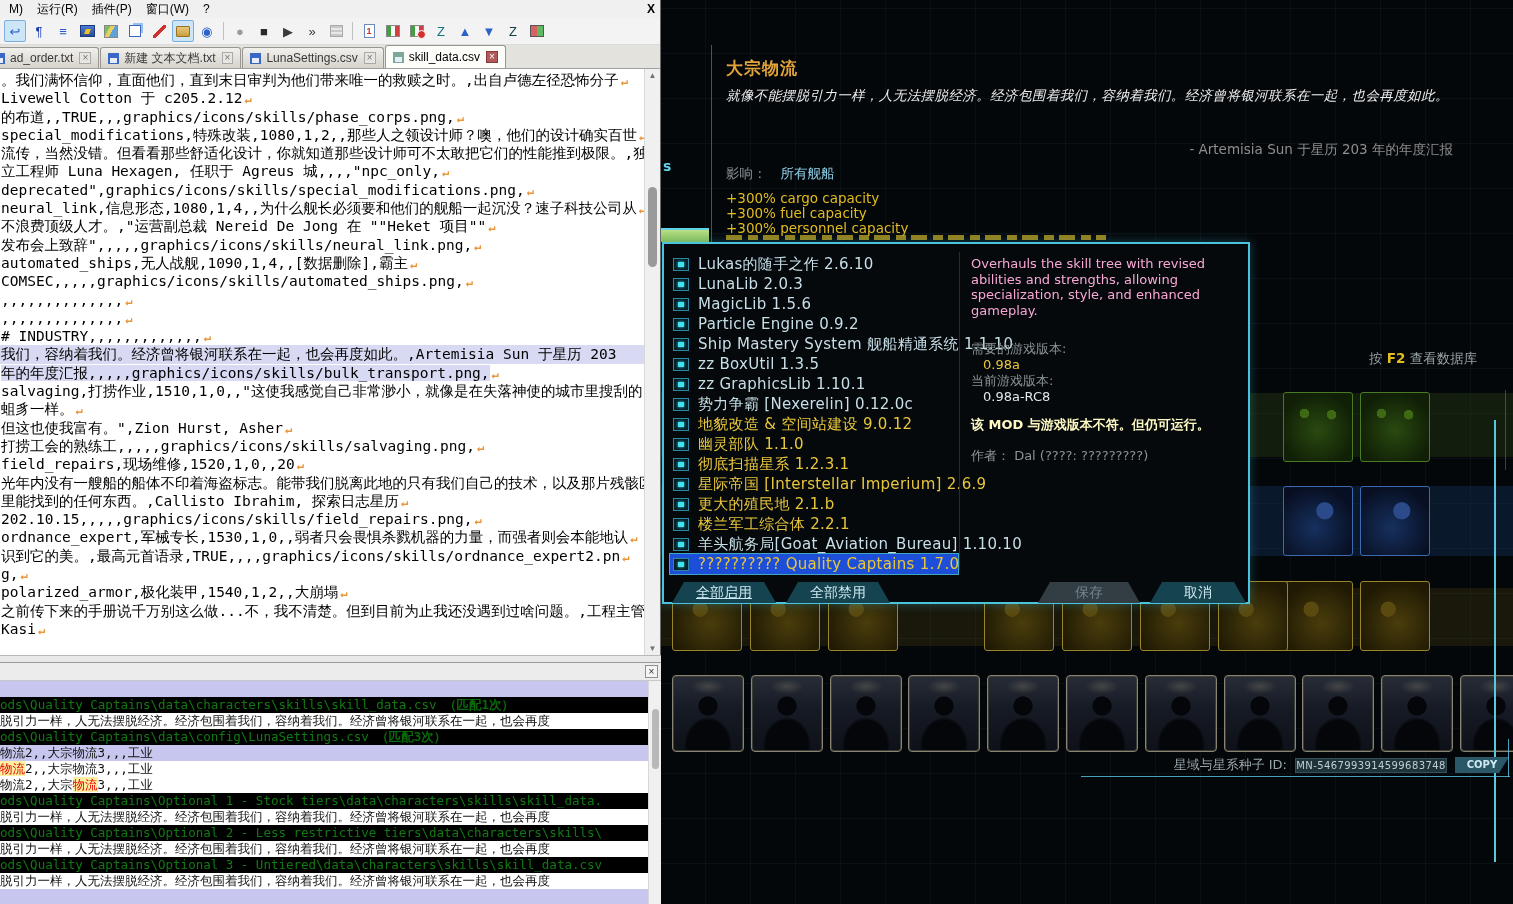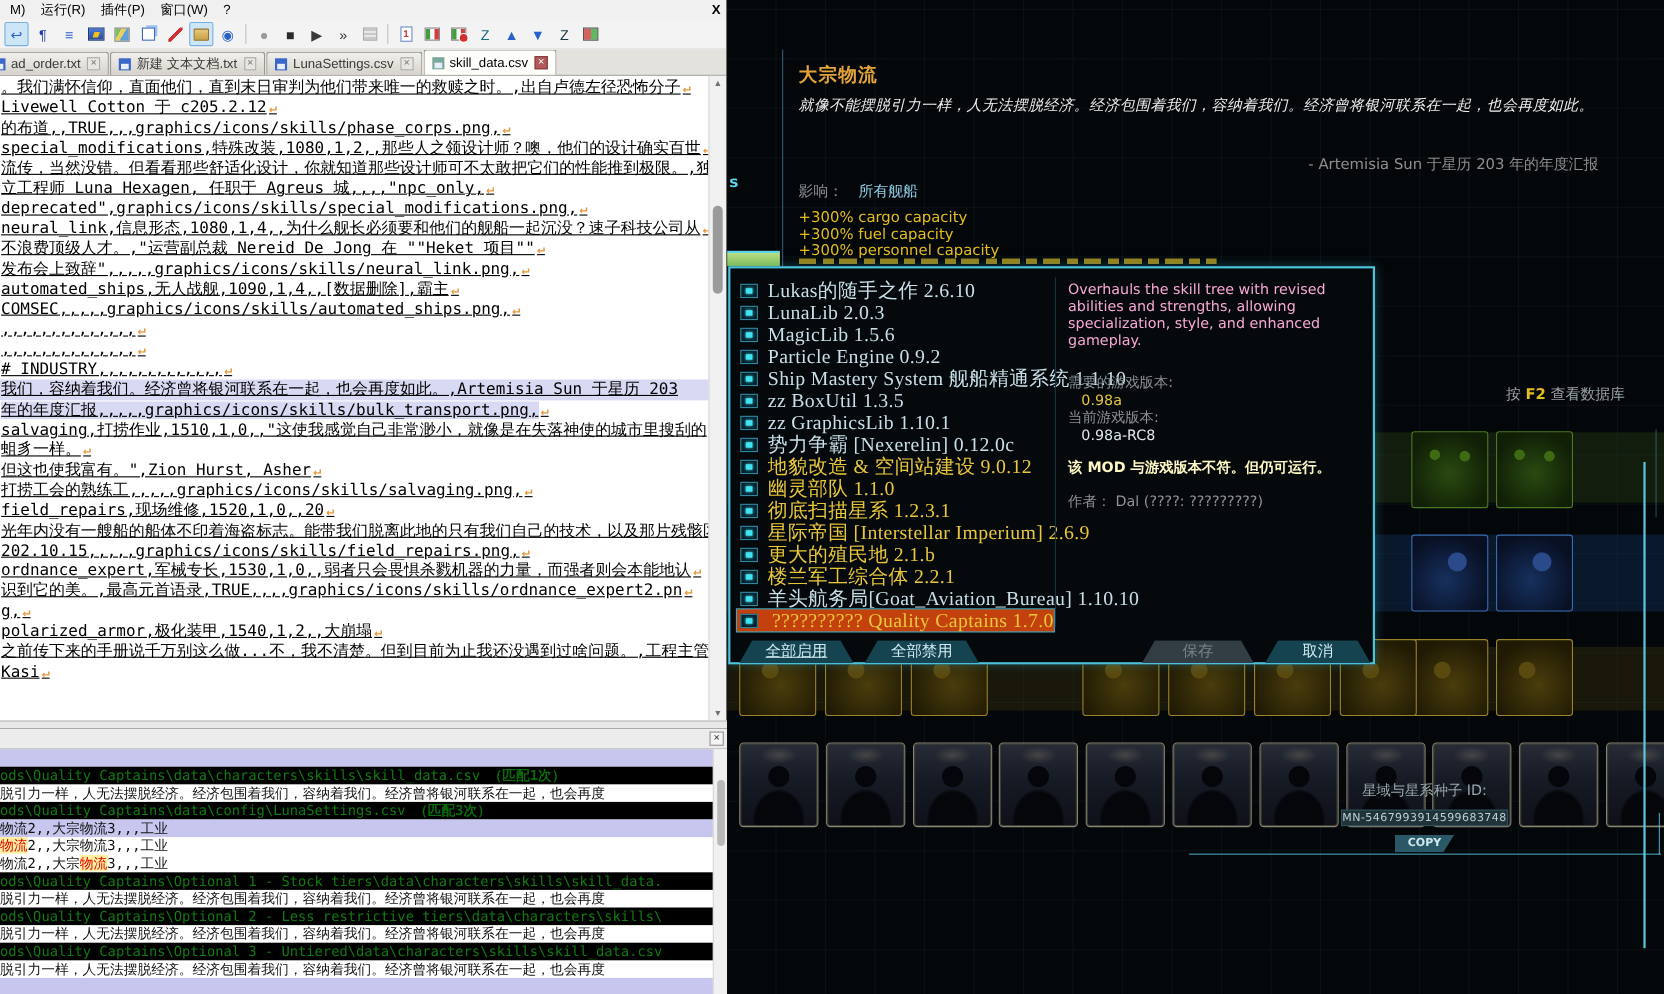--- a/index.html
+++ b/index.html
@@ -44,21 +44,21 @@
   .tab:first-child { margin-left:-14px; }
   .tab.active { background:#fdfdfa; height:23px; color:#000; }
   .floppy { width:11px; height:11px; background:#3a68c8; margin-right:5px; position:relative; display:inline-block; }
   .floppy::after { content:""; position:absolute; left:2px; bottom:1px; width:7px; height:5px; background:#e8eef8; }
   .tab.active .floppy { background:#7aa89a; }
   .tab-x { margin-left:6px; font-size:10px; line-height:10px; color:#777; padding:0 2px; border:1px solid #aaa; background:#e8e6e1; }
   .tab.active .tab-x { background:#b05a5a; color:#fff; border-color:#8a3a3a; }
 
   .textarea { position:absolute; top:69px; left:0; width:660px; height:586px; background:#fff;
     overflow:hidden; font:14.5px/18.3px "DejaVu Sans Mono", monospace; color:#000; padding-top:2px; }
-  .ed-line { white-space:pre; height:18.3px; padding-left:1px;text-decoration:underline; }
+  .ed-line { white-space:pre; height:18.3px; padding-left:1px; }
   .ed-line.sel { background:#d8d9f2; }
   .mark { background:#a9aeae; }
   .selfit { background:#d8d9f2; }
   .eol { color:#e8973a; font-weight:bold; font-size:12px; margin-left:2px; }
   .vscroll { position:absolute; right:0; top:69px; width:16px; height:586px; background:#f0f0f0;
     border-left:1px solid #d8d8d8; font-size:8px; color:#707070; text-align:center; }
   .vs-up { position:absolute; top:2px; left:0; right:0; }
   .vs-dn { position:absolute; bottom:2px; left:0; right:0; }
   .vs-thumb { position:absolute; top:118px; left:3px; width:9px; height:80px; background:#9a9a9a; border-radius:5px; }
 
@@ -127,42 +127,42 @@
     background:
       radial-gradient(ellipse 26px 12px at 50% 14%, rgba(160,150,120,.28), transparent 65%),
       radial-gradient(circle 10px at 50% 40%, #04060a 92%, transparent),
       radial-gradient(ellipse 24px 28px at 50% 92%, #04060a 88%, transparent),
       linear-gradient(#272c37,#161a24 45%,#0e1118); }
 
   .moddialog { position:absolute; left:1px; top:242px; width:588px; height:362px; background:#05090c;
     border:2px solid #4cc3dc; box-shadow:0 0 10px rgba(60,180,210,.35); z-index:5; }
   .mod-list { position:absolute; left:6px; top:10px; width:288px; }
   .mod-row { height:20px; display:flex; align-items:center; gap:9px; padding-left:3px; }
-  .mod-row.selected { background:#c2410c; box-shadow:0 0 0 1px #3fa8c0;justify-content:space-between; }
+  .mod-row.selected { background:#1d4ed8; box-shadow:0 0 0 1px #3fa8c0;justify-content:space-between; }
   .cbx { width:16px; height:13px; background:#062028; border:1px solid #2e86a0; position:relative; flex:none; }
   .cbx::after { content:""; position:absolute; left:4px; top:3px; width:6px; height:5px; background:#41e2f2; box-shadow:0 0 3px #41e2f2; }
-  .mod-label { font-size:18px; letter-spacing:.3px; white-space:nowrap;font-family:Liberation Serif, serif; }
+  .mod-label { font-size:15px; letter-spacing:.3px; white-space:nowrap; }
   .c-white { color:#c8dfe8; } .c-yellow { color:#e8c63c; }
   .dlg-divider { position:absolute; left:295px; top:8px; bottom:32px; width:1px; background:#16323c; }
   .details { position:absolute; left:307px; top:12px; width:252px; font-size:13px; }
   .dt-desc { color:#f9a8d4; line-height:15.5px; margin-bottom:23px; }
   .dt-label { color:#8a9296; line-height:16px; }
   .dt-val-req { color:#e8c63c; padding-left:12px; line-height:16px; }
   .dt-val-cur { color:#dfe9ed; padding-left:12px; line-height:16px; }
   .dt-warn { color:#fef9c3; margin-top:11px; font-weight:bold; }
   .dt-author { color:#8a9296; margin-top:13px; }
   .dlg-btn { position:absolute; top:338px; height:21px; line-height:21px; text-align:center; font-size:14px;
     color:#cfeaf2; background:#15434f; clip-path:polygon(12px 0, calc(100% - 12px) 0, 100% 100%, 0 100%); }
   .btn-enable { left:8px; width:104px;text-decoration:underline; }
   .btn-disable { left:122px; width:104px; }
   .btn-save { left:374px; width:102px; color:#74838a; background:#333e44; }
   .btn-cancel { left:486px; width:96px; }
 
   .seed-row { position:absolute; left:420px; top:755px; width:428px; height:20px; z-index:2;
-    display:flex; align-items:center; justify-content:flex-end; gap:8px; font-size:13px; color:#9aa8ac;flex-direction:column; }
+    display:flex; align-items:center; justify-content:flex-end; gap:8px; font-size:13px; color:#9aa8ac; }
   .seed-field { width:152px; height:15px; background:#203339; border:1px solid #31505a; color:#bdd0d6;
     font-size:10px; line-height:13px; text-align:center; letter-spacing:.4px; }
   .seed-copy { width:54px; height:16px; background:#2a5866; color:#cfeaf2; font-size:10px; font-weight:bold;
     text-align:center; line-height:16px; text-transform:uppercase;
     clip-path:polygon(0 0, 100% 0, calc(100% - 10px) 100%, 0 100%); }
   .hline { position:absolute; left:420px; top:776px; width:429px; height:1px; background:rgba(90,200,230,.8); z-index:2; }
   .vline3 { position:absolute; left:847px; top:739px; width:1px; height:38px; background:rgba(90,200,230,.8); z-index:2; }
 </style>
 </head>
 <body>
@@ -285,20 +285,21 @@
       <div class="ed-line"><span>,,,,,,,,,,,,,,</span><span class="eol">↵</span></div>
       <div class="ed-line"><span># INDUSTRY,,,,,,,,,,,,,</span><span class="eol">↵</span></div>
       <div class="ed-line sel"><span>我们，容纳着我们。经济曾将银河联系在一起，也会再度如此。,Artemisia Sun 于星历 203</span></div>
       <div class="ed-line"><span class="selfit">年的年度汇报,,,,,graphics/icons/skills/bulk_transport.png,</span><span class="eol">↵</span></div>
       <div class="ed-line"><span>salvaging,打捞作业,1510,1,0,,"这使我感觉自己非常渺小，就像是在失落神使的城市里搜刮的</span><span class="eol">↵</span></div>
       <div class="ed-line"><span>蛆豸一样。</span><span class="eol">↵</span></div>
       <div class="ed-line"><span>但这也使我富有。",Zion Hurst, Asher</span><span class="eol">↵</span></div>
       <div class="ed-line"><span>打捞工会的熟练工,,,,,graphics/icons/skills/salvaging.png,</span><span class="eol">↵</span></div>
       <div class="ed-line"><span>field_repairs,现场维修,1520,1,0,,20</span><span class="eol">↵</span></div>
       <div class="ed-line"><span>光年内没有一艘船的船体不印着海盗标志。能带我们脱离此地的只有我们自己的技术，以及那片残骸区</span><span class="eol">↵</span></div>
+      <div class="ed-line"><span>里能找到的任何东西。,Callisto Ibrahim, 探索日志星历</span><span class="eol">↵</span></div>
       <div class="ed-line"><span>202.10.15,,,,,graphics/icons/skills/field_repairs.png,</span><span class="eol">↵</span></div>
       <div class="ed-line"><span>ordnance_expert,军械专长,1530,1,0,,弱者只会畏惧杀戮机器的力量，而强者则会本能地认</span><span class="eol">↵</span></div>
       <div class="ed-line"><span>识到它的美。,最高元首语录,TRUE,,,,graphics/icons/skills/ordnance_expert2.pn</span><span class="eol">↵</span></div>
       <div class="ed-line"><span>g,</span><span class="eol">↵</span></div>
       <div class="ed-line"><span>polarized_armor,极化装甲,1540,1,2,,大崩塌</span><span class="eol">↵</span></div>
       <div class="ed-line"><span>之前传下来的手册说千万别这么做...不，我不清楚。但到目前为止我还没遇到过啥问题。,工程主管</span><span class="eol">↵</span></div>
       <div class="ed-line"><span>Kasi</span><span class="eol">↵</span></div>
     </div>
   <div class="vscroll">
     <span class="vs-up">▲</span>

